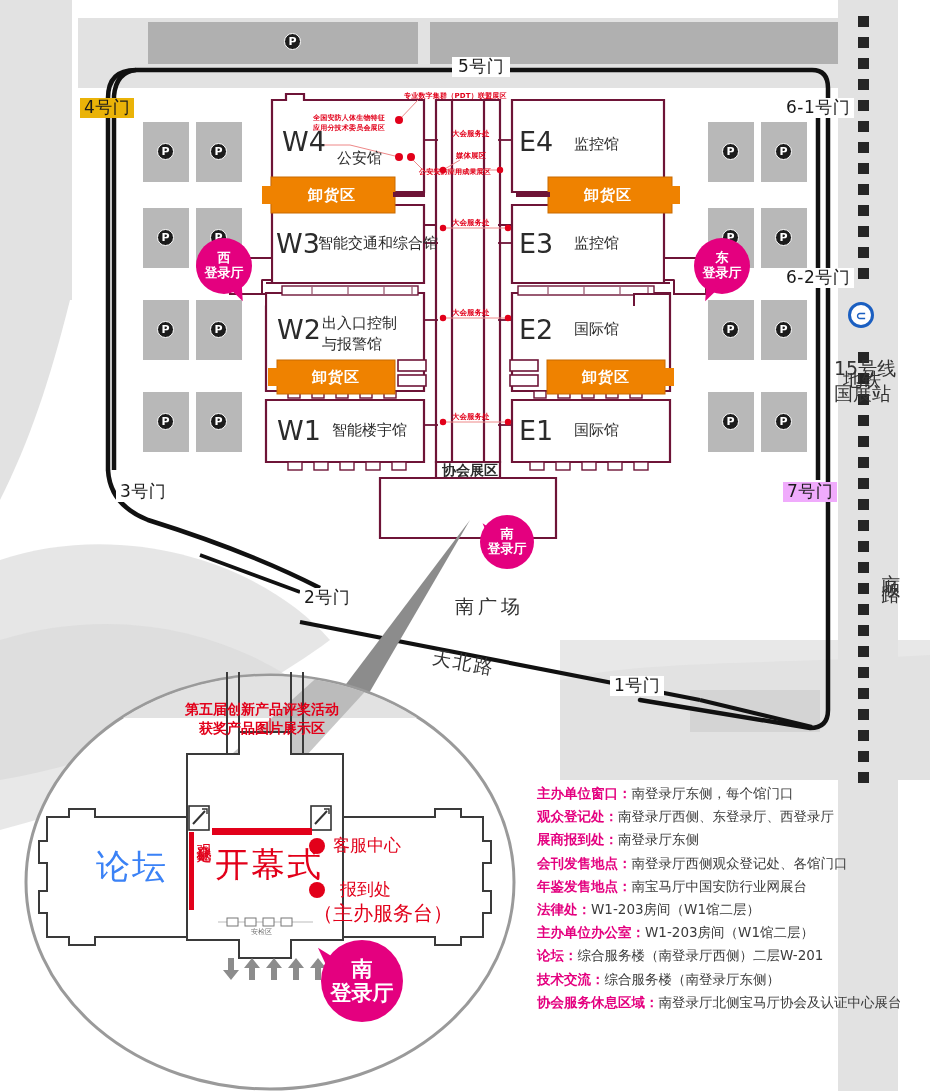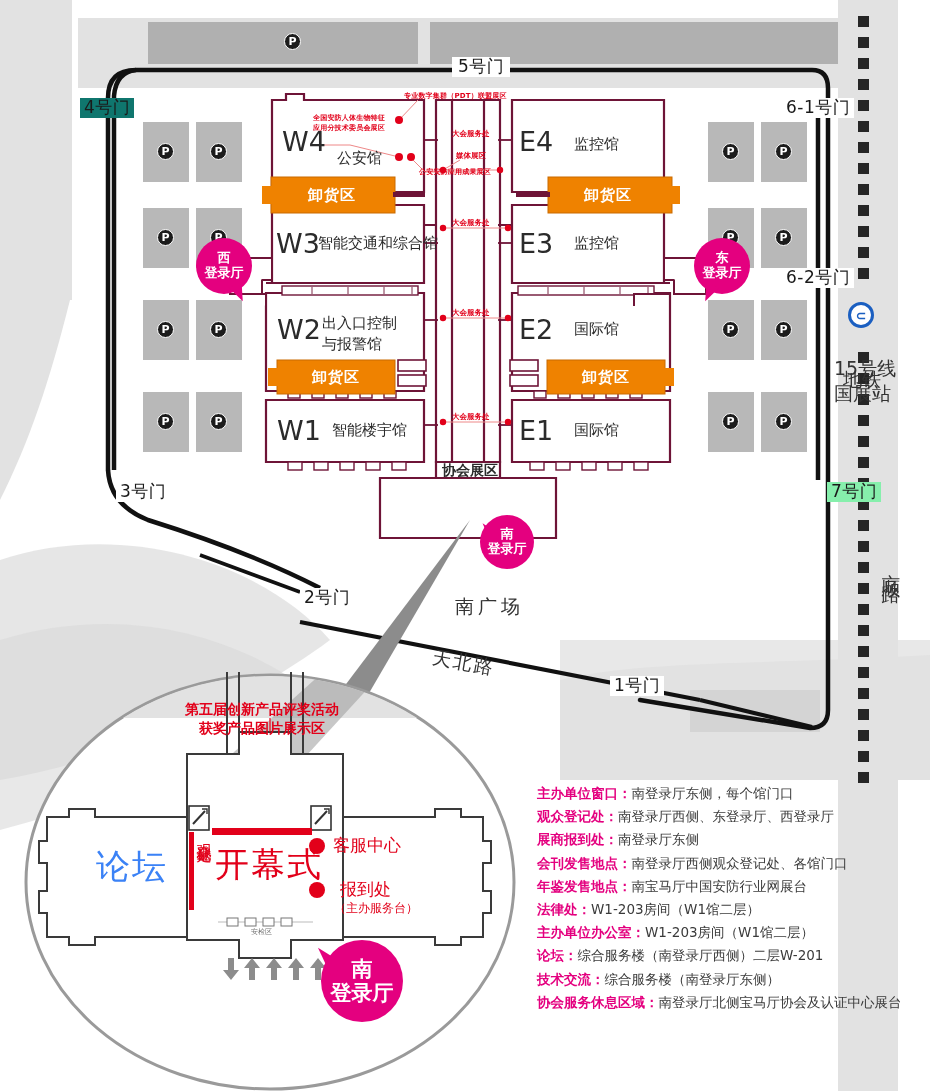--- a/index.html
+++ b/index.html
@@ -288,25 +288,25 @@
   <div class="picon" style="left:722px;top:143px;"></div>
   <div class="picon" style="left:775px;top:143px;"></div>
   <div class="picon" style="left:722px;top:229px;"></div>
   <div class="picon" style="left:775px;top:229px;"></div>
   <div class="picon" style="left:722px;top:321px;"></div>
   <div class="picon" style="left:775px;top:321px;"></div>
   <div class="picon" style="left:722px;top:413px;"></div>
   <div class="picon" style="left:775px;top:413px;"></div>
 
   <div class="txt gate" style="left:452px;top:57px;background:#fff;padding:0 6px;">5号门</div>
-  <div class="txt gate" style="left:80px;top:98px;background:#0f766e;padding:0 4px;">4号门</div>
+  <div class="txt gate" style="left:80px;top:98px;background:#eab308;padding:0 4px;">4号门</div>
   <div class="txt gate" style="left:782px;top:98px;background:#fff;padding:0 4px;">6-1号门</div>
   <div class="txt gate" style="left:782px;top:268px;background:#fff;padding:0 4px;">6-2号门</div>
   <div class="txt gate" style="left:116px;top:482px;background:#fff;padding:0 4px;">3号门</div>
-  <div class="txt gate" style="left:827px;top:482px;background:#86efac;padding:0 4px;">7号门</div>
+  <div class="txt gate" style="left:783px;top:482px;background:#f0abfc;padding:0 4px;">7号门</div>
   <div class="txt gate" style="left:300px;top:588px;background:#fff;padding:0 4px;">2号门</div>
   <div class="txt gate" style="left:610px;top:676px;background:#fff;padding:0 4px;">1号门</div>
 
   <div class="txt road" style="left:455px;top:596px;letter-spacing:4px;">南广场</div>
   <div class="txt road" style="left:432px;top:652px;transform:rotate(10deg);letter-spacing:2px;">天北路</div>
   <div class="txt roadv" style="left:880px;top:558px;">京顺路</div>
 
   <div style="position:absolute;left:848px;top:302px;width:26px;height:26px;border:3px solid #1b5fc1;border-radius:50%;box-sizing:border-box;background:#fff;display:flex;align-items:center;justify-content:center;">
     <span style="font-size:13px;color:#1b5fc1;font-weight:bold;line-height:1;">⊂</span>
   </div>
@@ -446,21 +446,21 @@
   <div class="txt inset-red" style="left:176px;top:48px;font-size:14px;">获奖产品图片展示区</div>
 
   <div class="txt" style="left:73px;top:175px;font-size:34px;color:#3b82f6;letter-spacing:2px;">论坛</div>
 
   <div style="position:absolute;left:171px;top:160px;font-size:15px;color:#e2001a;writing-mode:vertical-rl;text-orientation:upright;letter-spacing:1px;">观众登记处</div>
 
   <div class="txt" style="left:192px;top:173px;font-size:34px;color:#e2001a;letter-spacing:2px;">开幕式</div>
 
   <div class="txt" style="left:310px;top:164px;font-size:17px;color:#e2001a;">客服中心</div>
   <div class="txt" style="left:317px;top:208px;font-size:17px;color:#e2001a;">报到处</div>
-  <div class="txt" style="left:311px;top:230px;font-size:12px;color:#e2001a;">（主办服务台）</div>
+  <div class="txt" style="left:290px;top:230px;font-size:20px;color:#e2001a;">（主办服务台）</div>
 
   <div class="txt" style="left:228px;top:256px;font-size:7px;color:#777;">安检区</div>
 
   <div class="balloon" style="left:298px;top:268px;width:82px;height:82px;font-size:21px;">
     <div>
       <div>南</div>
       <div>登录厅</div>
     </div>
     <div class="tail" style="left:-2px;top:4px;border-left:9px solid transparent;border-right:9px solid transparent;border-bottom:30px solid #e4007f;transform:rotate(-42deg);"></div>
   </div>

